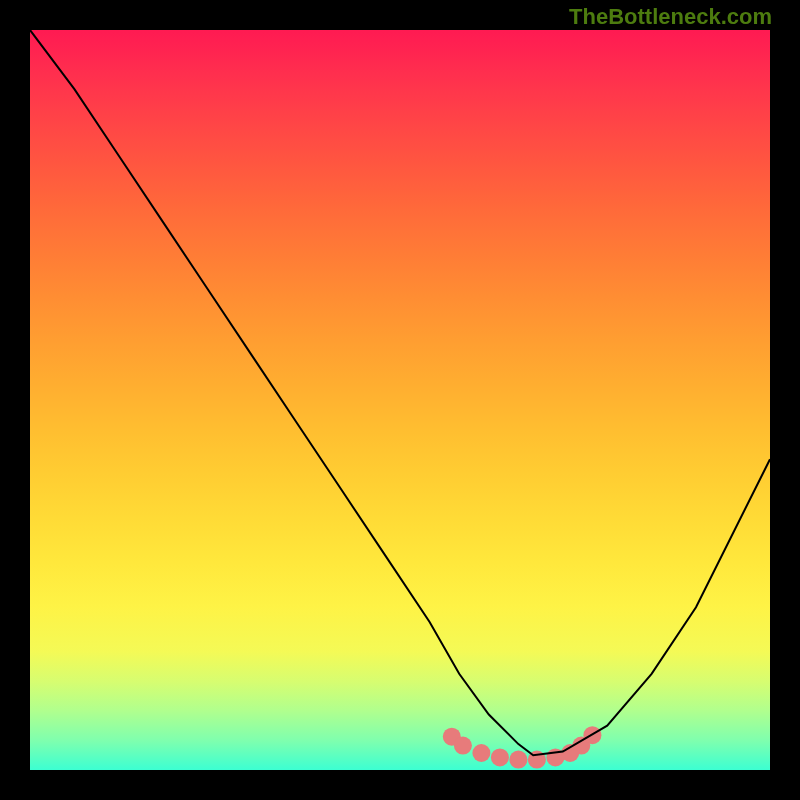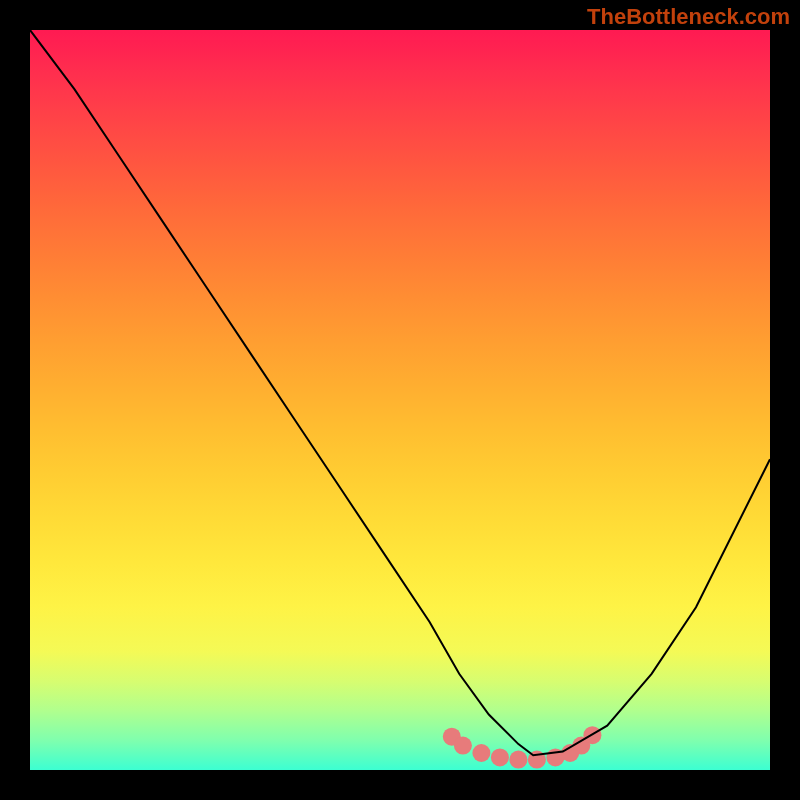--- a/index.html
+++ b/index.html
@@ -7,22 +7,22 @@
     padding: 0;
     background: #000;
     width: 800px;
     height: 800px;
     overflow: hidden;
     position: relative;
   }
   .watermark {
     position: absolute;
     top: 4px;
-    right: 10px;
-    color: #c2410c;
+    right: 28px;
+    color: #4d7c0f;
     font-family: Arial, sans-serif;
     font-size: 22px;
     font-weight: bold;
     z-index: 10;
   }
   .plot-area {
     position: absolute;
     left: 30px;
     top: 30px;
     width: 740px;

